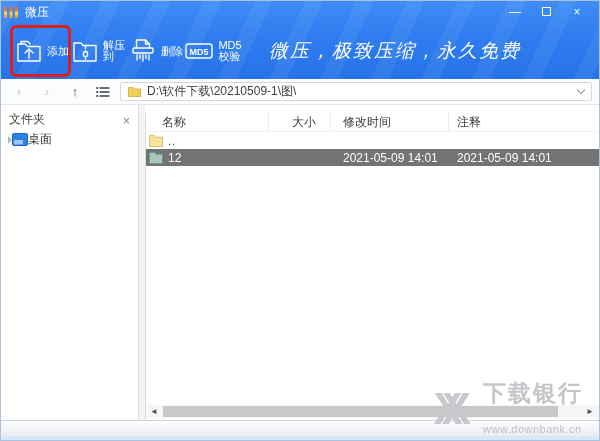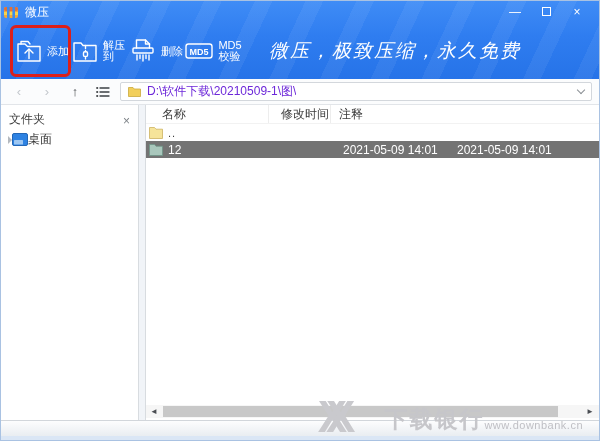--- a/index.html
+++ b/index.html
@@ -31,36 +31,36 @@
             color:#fff; font-size:19px; font-style:italic; letter-spacing:2px; white-space:nowrap; }
 
   
   .addressbar { position:absolute; top:78px; left:0; right:0; height:26px; background:#fbfcfd;
                 border-bottom:1px solid #e2e5e9; display:flex; align-items:center; padding:0 7px; gap:6px; }
   .nav-btn { width:22px; height:20px; display:flex; align-items:center; justify-content:center;
              font-size:13px; color:#3d4044; cursor:default; }
   .nav-btn.disabled { color:#c3c7cd; }
   .list-view-icon { display:flex; align-items:center; }
   .path-box { flex:1; height:19px; background:#fff; border:1px solid #d3d7dc; border-radius:2px;
-              display:flex; align-items:center; gap:6px; padding:0 7px; font-size:12px; color:#6d28d9; }
+              display:flex; align-items:center; gap:6px; padding:0 7px; font-size:12px; color:#404040; }
   .path-text { white-space:nowrap; overflow:hidden; }
   .chev-down { width:6px; height:6px; border-right:1.4px solid #8a8f94; border-bottom:1.4px solid #8a8f94;
                transform:rotate(45deg); margin-left:auto; margin-top:-4px; }
 
   
   .main { position:absolute; top:104px; left:0; right:0; bottom:20px; display:flex; background:#fff; }
   .sidebar { width:138px; border-right:1px solid #d8dce0; }
   .sidebar-header { height:23px; display:flex; align-items:flex-end; padding:0 8px; font-size:12px; color:#3c3c3c; }
   .sidebar-close { margin-left:auto; color:#7d8287; font-size:12px; cursor:default; }
   .tree-item { display:flex; align-items:center; padding:3px 0 0 7px; font-size:12px; color:#333; cursor:default; }
   .expander { width:0; height:0; border-left:4px solid #b4b9bf; border-top:4px solid transparent;
               border-bottom:4px solid transparent; }
   .splitter { width:6px; background:#f1f4f8; cursor:col-resize; }
 
-  .filelist { flex:1; position:relative; border-left:1px solid #d8dce0; display:flex; flex-direction:column; }
+  .filelist { flex:1; position:relative; border-left:1px solid #d8dce0; display:flex; flex-direction:column;margin-top:8px; }
   .grid { display:grid; grid-template-columns:123px 62px 118px 110px 1fr; align-items:center; }
   .list-header { height:19px; font-size:12px; color:#3c3c3c; border-bottom:1px solid #f2f2f2; }
   .hcell { padding-left:12px; height:100%; display:flex; align-items:center; border-right:1px solid #ededed; }
   .hcell.name { padding-left:16px; }
   .hcell.size { justify-content:flex-end; padding-right:14px; }
   .hcell.created, .hcell.comment { padding-left:8px; }
   .hcell.comment { border-right:none; }
   .frow { height:17px; font-size:12px; color:#3c3c3c; cursor:default; }
   .frow .namecell { display:flex; align-items:center; gap:5px; padding-left:3px; overflow:hidden; }
   .frow .cell { padding-left:12px; white-space:nowrap; }
@@ -73,24 +73,24 @@
             justify-content:center; font-size:8px; color:#4a4d52; cursor:default; }
   .sb-left { left:1px; } .sb-right { right:2px; }
   .sb-thumb { position:absolute; top:1px; left:17px; right:41px; height:11px; background:#c8c8c8; cursor:default; }
 
   
   .statusbar { position:absolute; left:0; right:0; bottom:4px; height:16px;
                background:linear-gradient(180deg,#fdfdfe,#e9edf1); border-top:1px solid #d2d6db; }
   .bottom-edge { position:absolute; left:0; right:0; bottom:0; height:4px; background:#dae6f5; }
 
   
-  .watermark { position:absolute; right:16px; bottom:5px; display:flex; align-items:center; gap:29px; z-index:50; }
+  .watermark { position:absolute; right:16px; bottom:5px; display:flex; align-items:center; gap:12px; z-index:50; }
   .wm-logo { font-size:44px; font-weight:700; color:#c9c9cd; line-height:0.85;
              letter-spacing:-0.48em; padding-right:0.48em; }
-  .wm-col { display:flex; align-items:flex-end; }
+  .wm-col { display:flex; flex-direction:column; align-items:flex-start; }
   .wm-title { font-size:23px; font-weight:700; color:#c6c6ca; letter-spacing:2px; line-height:1; }
   .wm-url { font-size:11px; color:#bfbfc4; margin-top:18px; letter-spacing:.5px; }
 
   svg { display:block; }
 </style>
 </head>
 <body>
 
 <div class="window">
 
@@ -204,20 +204,21 @@
         </svg>
         <span>桌面</span>
       </div>
     </div>
 
     <div class="splitter"></div>
 
     <div class="filelist">
       <div class="grid list-header">
         <div class="hcell name">名称</div>
+        <div class="hcell size">大小</div>
         <div class="hcell modified">修改时间</div>
         <div class="hcell comment">注释</div>
       </div>
 
       <div class="grid frow">
         <div class="namecell">
           <svg width="14" height="12" viewBox="0 0 14 12">
             <path d="M0.5 11.5 V0.5 H5.5 L7 2.2 H13.5 V11.5 Z" fill="#f6e49a" stroke="#cdb25f" stroke-width="0.8"></path>
           </svg>
           <span class="updots">..</span>

